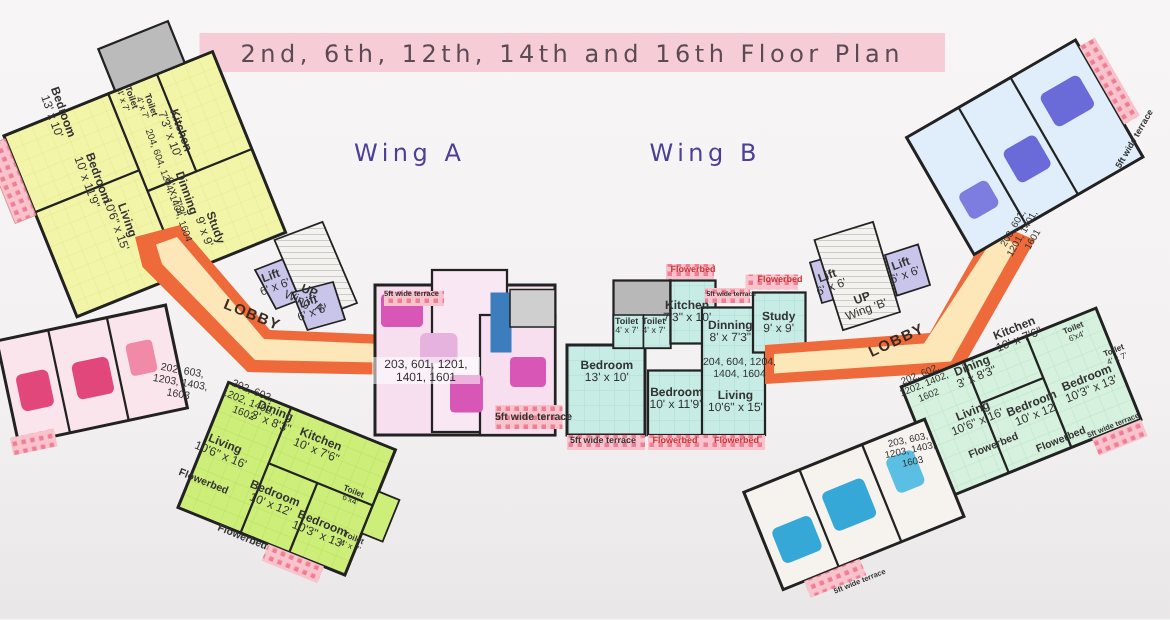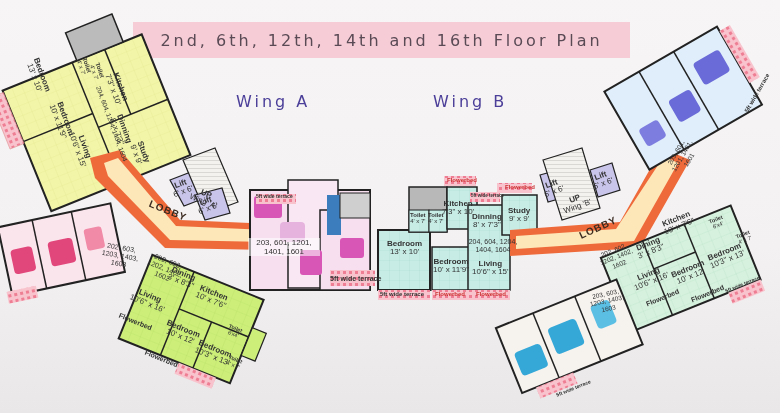--- a/index.html
+++ b/index.html
@@ -4,21 +4,21 @@
 <style>
   * { box-sizing: border-box; margin: 0; padding: 0; }
   html, body { width: 780px; height: 413px; overflow: hidden; }
   body {
     background: linear-gradient(180deg, #f7f5f6 0%, #f3f1f2 60%, #e9e7e8 100%);
     font-family: "Liberation Sans", sans-serif;
     position: relative;
   }
   .canvas { position: absolute; left: 0; top: 0; width: 780px; height: 413px; }
   .title-bar {
-    position: absolute; left: 133px; top: 22px; width: 497px; height: 36px;
+    position: absolute; left: 133px; top: 22px; width: 497px; height: 26px;
     background: #f6cdd6; color: #5a4a55; font-size: 16px; letter-spacing: 3px;
     display: flex; align-items: center; justify-content: center;
     font-family: "DejaVu Sans", sans-serif;
   }
   .wing-label {
     position: absolute; top: 92px; font-size: 16px; color: #4b3f99;
     letter-spacing: 3px; font-family: "DejaVu Sans", sans-serif;
   }
   .room-label {
     position: absolute; font-size: 8px; font-weight: bold; color: #333;

